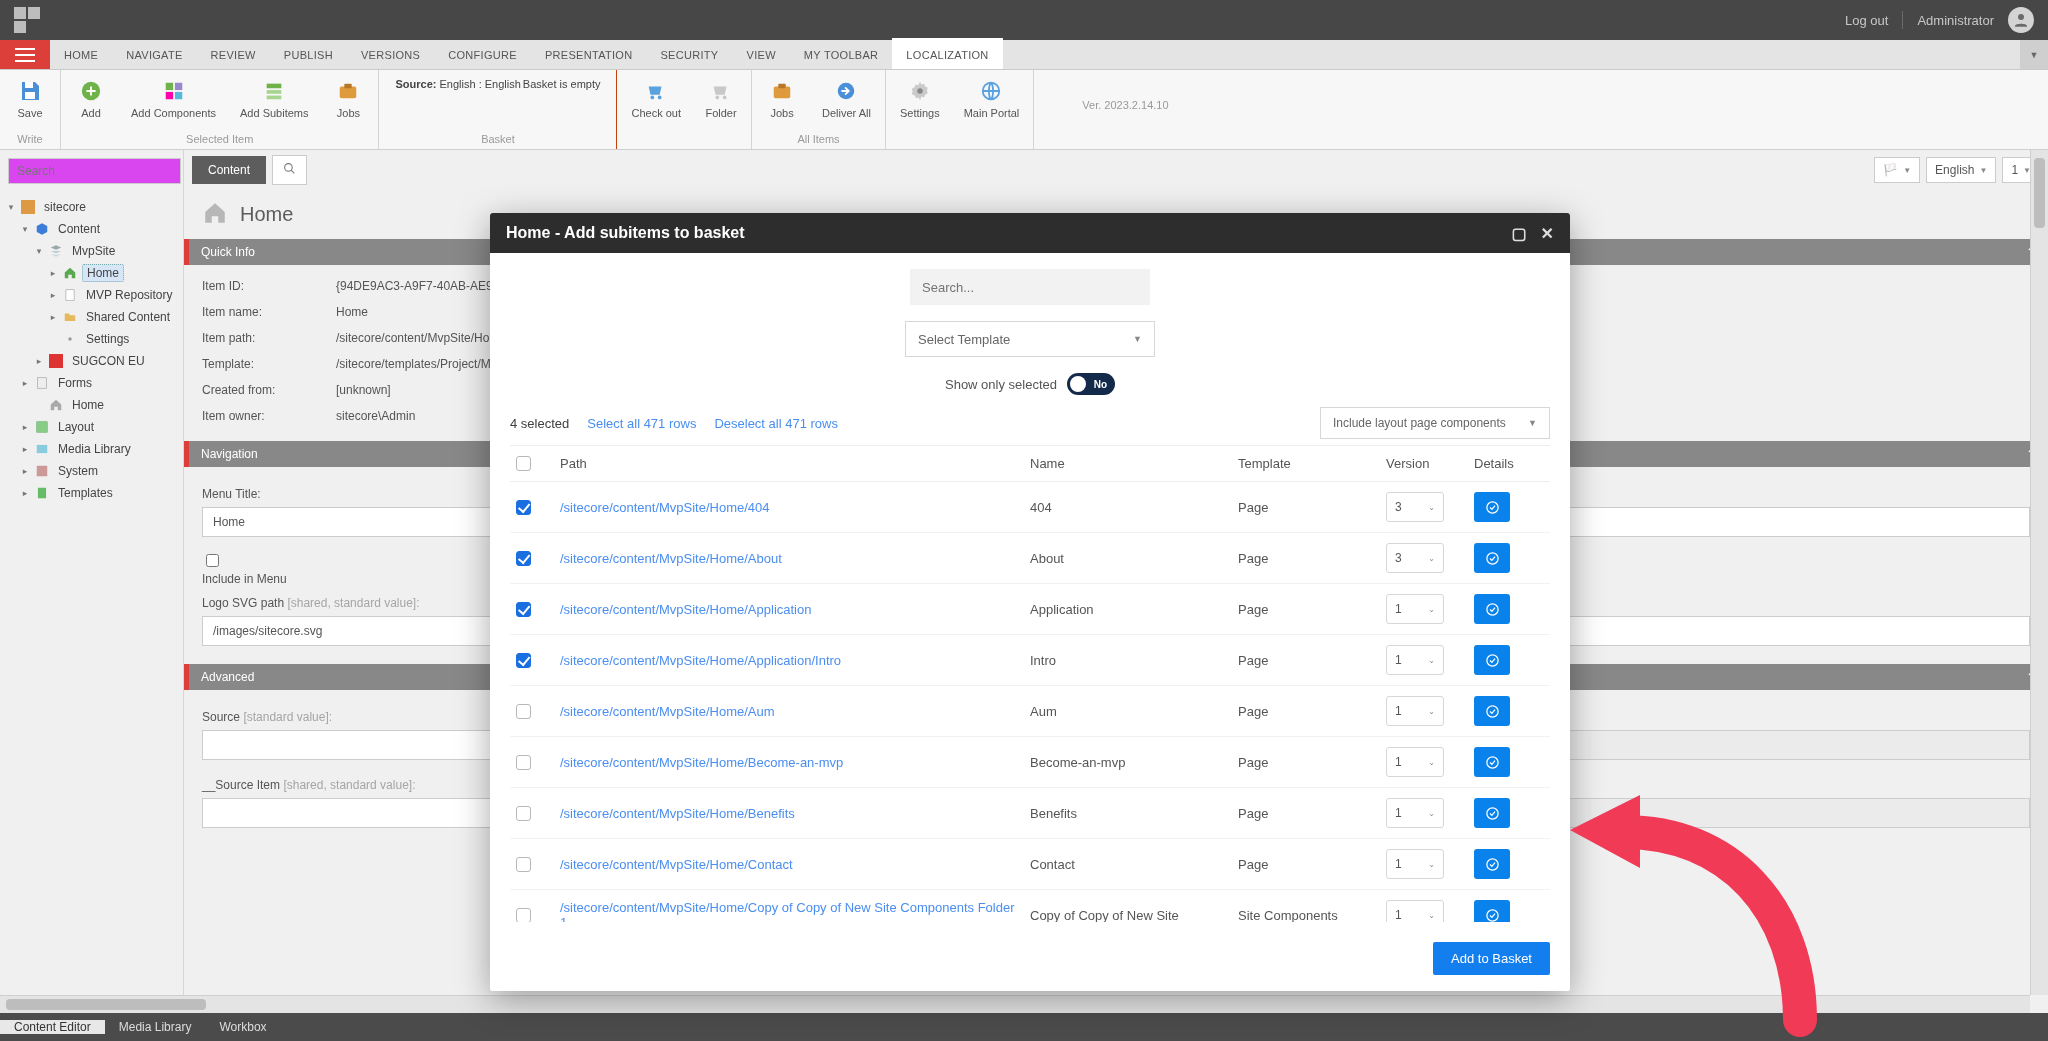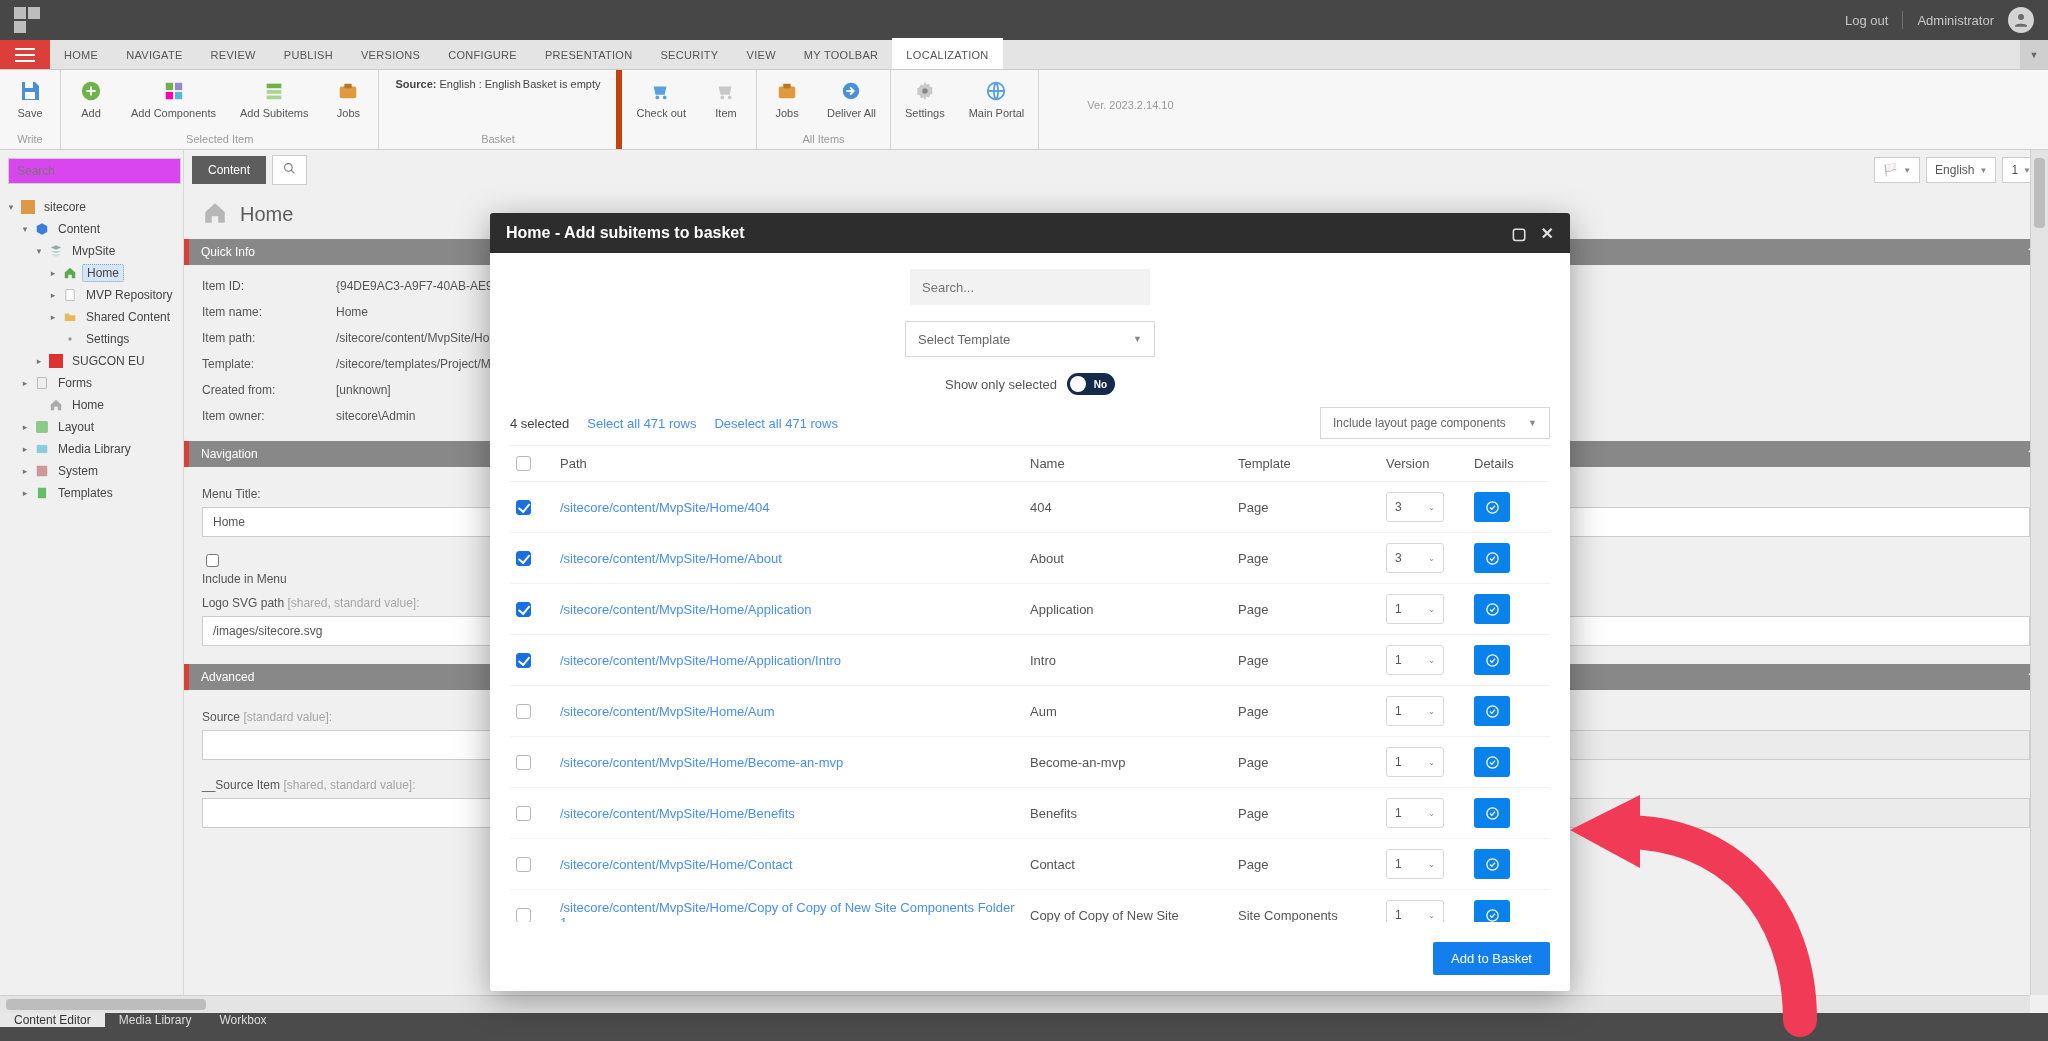--- a/index.html
+++ b/index.html
@@ -91,21 +91,21 @@
   .kv-row .k{width:110px;color:#555;}
   .kv-row .v{color:#555;}
   .fields{padding:10px 18px 18px;background:var(--bg);}
   .flabel{font-size:12px;color:#555;margin:10px 0 6px;}
   .flabel .sv{color:#a5a5a5;}
   .finput{width:100%;height:30px;border:1px solid #ccc;background:#fff;padding:0 10px;font-size:12px;color:#555;}
   .fchk{display:flex;align-items:center;gap:6px;}
   .two-col{display:flex;gap:18px;}
   .two-col > div{flex:1;}
   
-  .bottombar{position:absolute;left:0;right:0;bottom:0;height:28px;background:#4b4b4b;display:flex;align-items:flex-start;color:#ddd;font-size:12px;}
+  .bottombar{position:absolute;left:0;right:0;bottom:0;height:28px;background:#4b4b4b;display:flex;align-items:center;color:#ddd;font-size:12px;}
   .bottombar .btab{padding:0 14px;display:flex;align-items:center;cursor:pointer;}
   .bottombar .btab.active{background:#e8e8e8;color:#333;}
   
   .rscroll{position:absolute;top:150px;right:0;bottom:28px;width:18px;background:#e4e4e4;border-left:1px solid #cfcfcf;}
   .rscroll .thumb{position:absolute;top:8px;left:3px;right:3px;height:70px;background:#bdbdbd;border-radius:4px;}
   
   .modal{position:absolute;left:490px;top:213px;width:1080px;background:#fff;box-shadow:0 8px 34px rgba(0,0,0,.35);border-radius:3px;overflow:hidden;z-index:50;}
   .modal-head{height:40px;background:#2d2d2d;color:#fff;display:flex;align-items:center;padding:0 16px;font-size:16px;font-weight:600;}
   .modal-head .acts{margin-left:auto;display:flex;gap:14px;color:#ddd;}
   .modal-head .acts span{cursor:pointer;font-size:16px;}
@@ -249,41 +249,41 @@
     </div>
     <div class="rgroup-label">Selected Item</div>
   </div>
   <div class="rgroup flat">
     <div class="rgroup-body" style="padding:4px 8px 0;">
       <div><b>Source:</b> <span>English : English</span></div>
       <div>Basket is empty</div>
     </div>
     <div class="rgroup-label">Basket</div>
   </div>
-  <div class="rgroup" style="border-left:6px solid #c2410c;margin-left:-1px;">
+  <div class="rgroup" style="border-left:1px solid #c2410c;margin-left:-1px;">
     <div class="rgroup-body">
       <div class="rbtn">
           <span class="ic">
             <svg width="22" height="22" viewBox="0 0 24 24">
               <path fill="#5aa1e0" d="M4 7h14l-2 9H6z"></path>
               <circle cx="8" cy="19" r="2" fill="#5aa1e0"></circle>
               <circle cx="16" cy="19" r="2" fill="#5aa1e0"></circle>
             </svg>
           </span>
           <span>Check out</span>
         </div>
       <div class="rbtn">
           <span class="ic">
             <svg width="22" height="22" viewBox="0 0 24 24">
               <path fill="#c8c8c8" d="M4 7h14l-2 9H6z"></path>
               <circle cx="8" cy="19" r="2" fill="#c8c8c8"></circle>
               <circle cx="16" cy="19" r="2" fill="#c8c8c8"></circle>
             </svg>
           </span>
-          <span>Item</span>
+          <span>Folder</span>
         </div>
     </div>
     <div class="rgroup-label">&nbsp;</div>
   </div>
   <div class="rgroup">
     <div class="rgroup-body">
       <div class="rbtn">
           <span class="ic">
             <svg width="22" height="22" viewBox="0 0 24 24">
               <rect x="3" y="7" width="18" height="13" rx="2" fill="#e09a3e"></rect>

